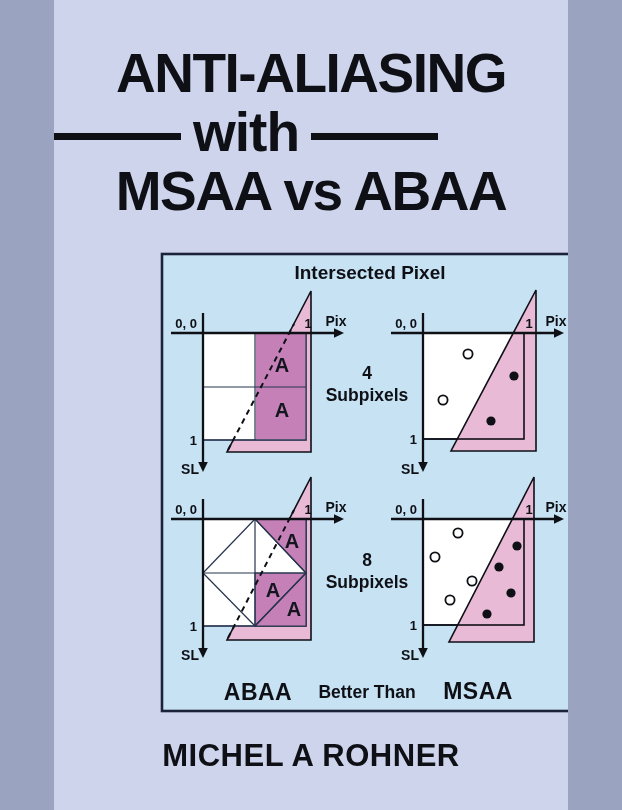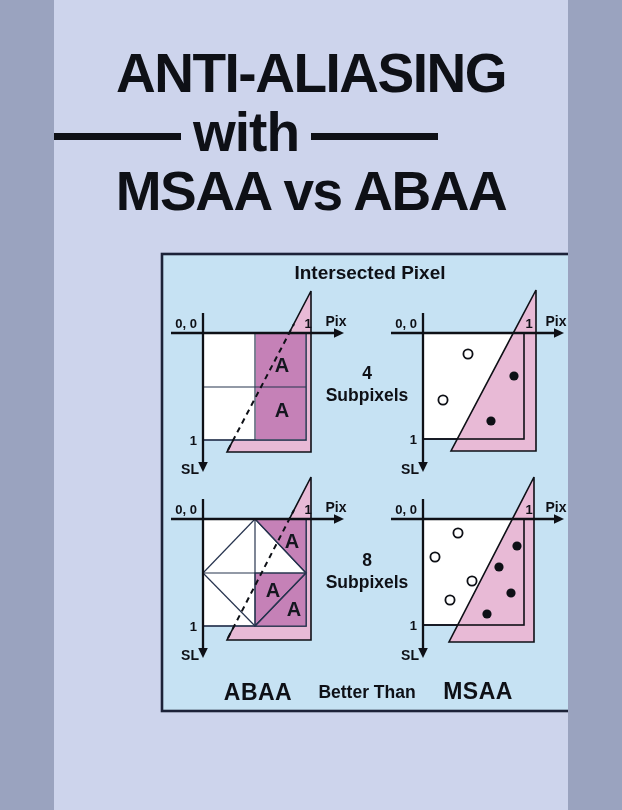--- a/index.html
+++ b/index.html
@@ -199,14 +199,15 @@
 
     <text class="sub" x="313" y="566" text-anchor="middle">8</text>
     <text class="sub" x="313" y="588" text-anchor="middle">Subpixels</text>
 
     <text class="big" x="204" y="700" text-anchor="middle">ABAA</text>
     <text class="mid" x="313" y="698" text-anchor="middle">Better Than</text>
     <text class="big" x="424" y="699" text-anchor="middle">MSAA</text>
 
   </svg>
 
+  <div class="author">MICHEL A ROHNER</div>
 
 </div>
 
 </body></html>

